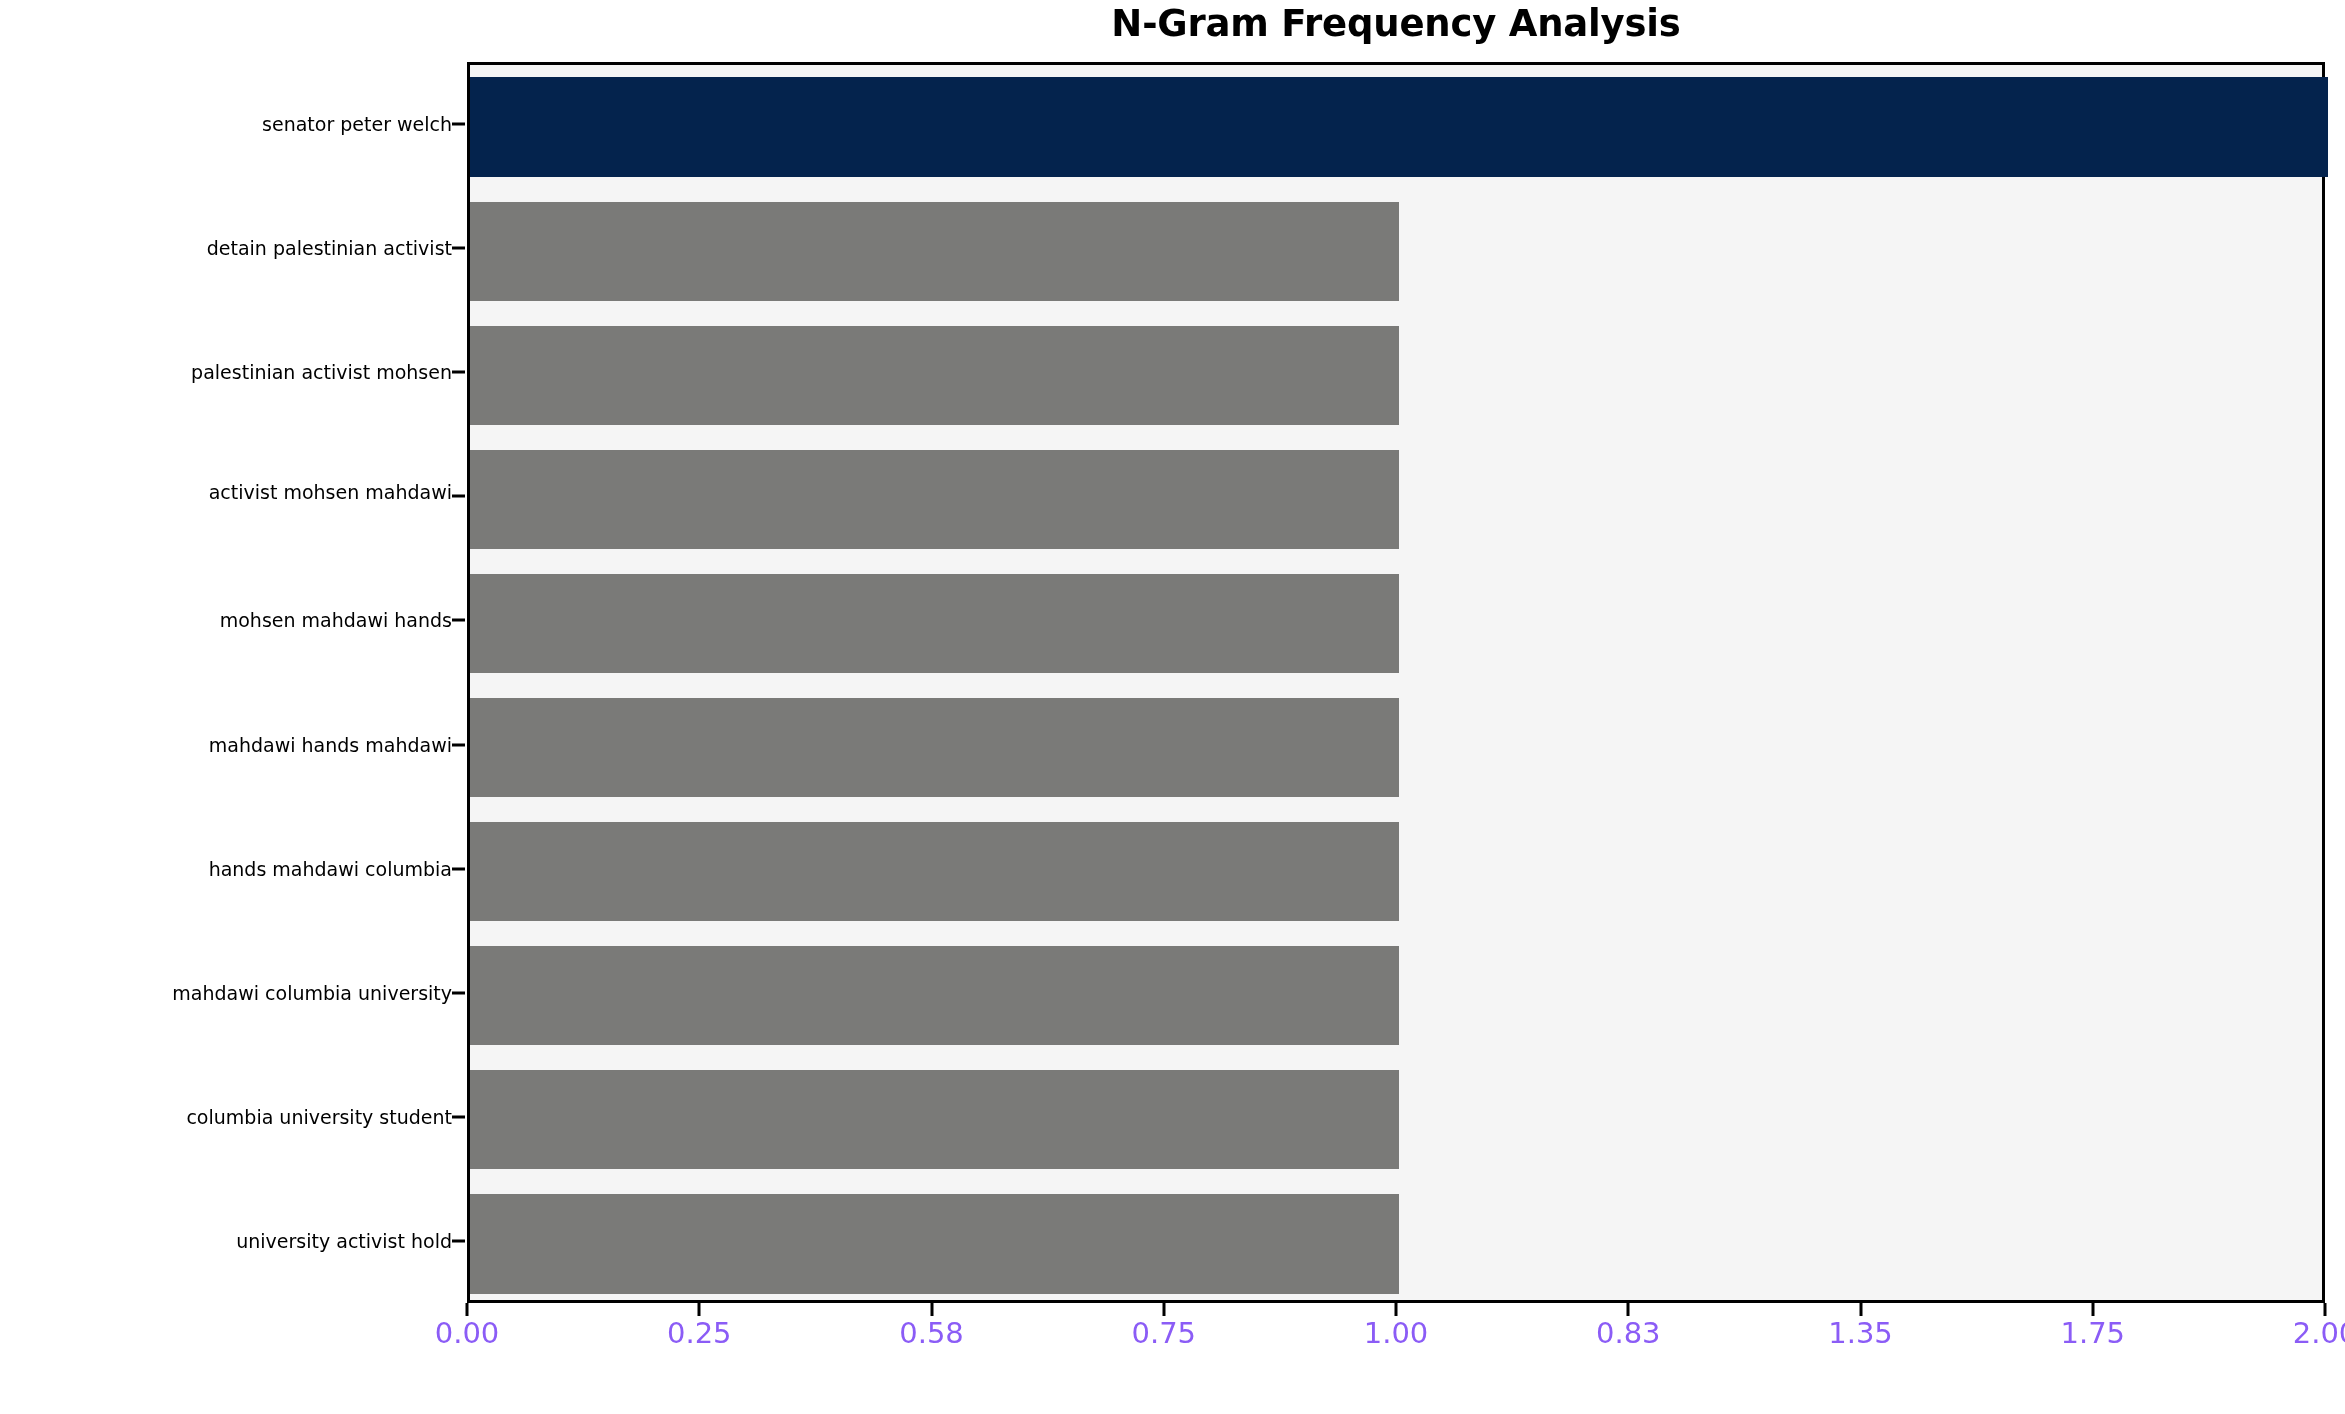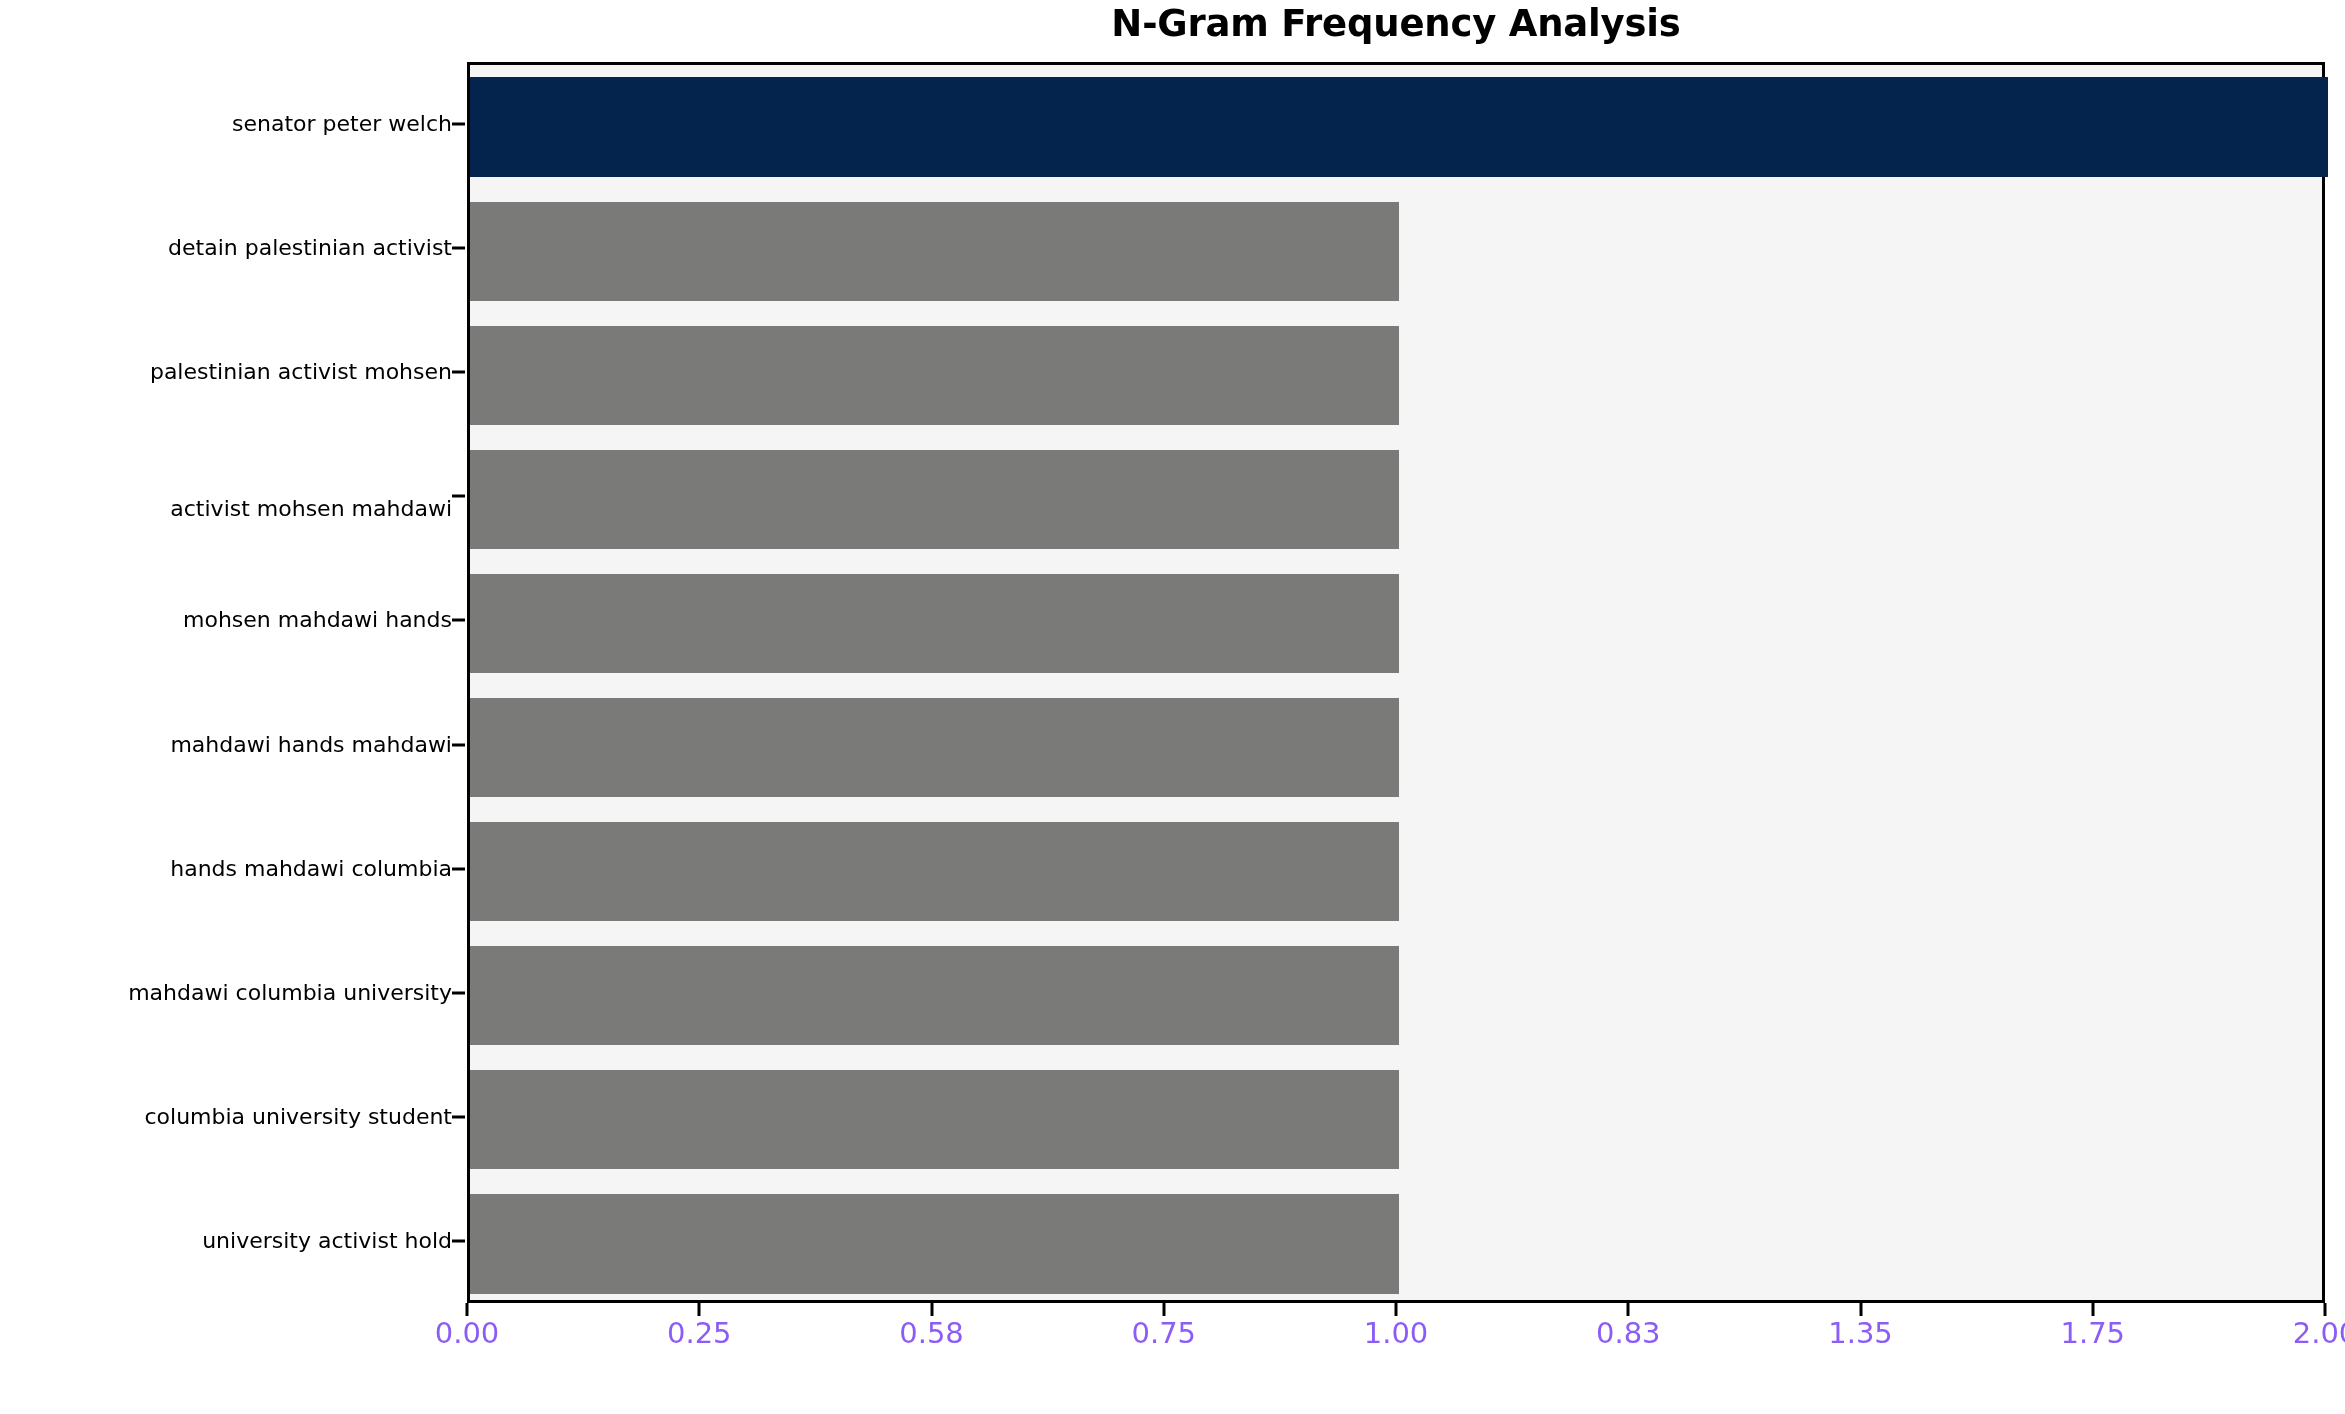--- a/index.html
+++ b/index.html
@@ -66,21 +66,21 @@
     position: absolute;
     left: 0;
     top: 62px;
     width: 452px;
     height: 1241px;
   }
   #ytick-labels .ylabel {
     position: absolute;
     right: 0;
     text-align: right;
-    font-size: 22px;
+    font-size: 19px;
     color: #000000;
     white-space: nowrap;
     transform: translateY(-50%);
     line-height: 1;
   }
 
   #ytick-marks {
     position: absolute;
     left: 452px;
     top: 62px;
@@ -161,21 +161,21 @@
         <div class="bar" style="top: 881.11px; height: 99.28px; width: 929px; background: rgb(122, 122, 120);"></div>
         <div class="bar" style="top: 1005.21px; height: 99.28px; width: 929px; background: rgb(122, 122, 120);"></div>
         <div class="bar" style="top: 1129.31px; height: 99.28px; width: 929px; background: rgb(122, 122, 120);"></div>
       </div>
   </div>
 
   <div id="ytick-labels">
       <div class="ylabel" style="top: 62.05px;">senator peter welch</div>
       <div class="ylabel" style="top: 186.15px;">detain palestinian activist</div>
       <div class="ylabel" style="top: 310.25px;">palestinian activist mohsen</div>
-      <div class="ylabel" style="top: 447px; margin-left: 39px;">activist mohsen mahdawi</div>
+      <div class="ylabel" style="top: 430px; margin-left: 39px;">activist mohsen mahdawi</div>
       <div class="ylabel" style="top: 558.45px;">mohsen mahdawi hands</div>
       <div class="ylabel" style="top: 682.55px;">mahdawi hands mahdawi</div>
       <div class="ylabel" style="top: 806.65px;">hands mahdawi columbia</div>
       <div class="ylabel" style="top: 930.75px;">mahdawi columbia university</div>
       <div class="ylabel" style="top: 1054.85px;">columbia university student</div>
       <div class="ylabel" style="top: 1178.95px;">university activist hold</div>
     </div>
   <div id="ytick-marks">
       <div class="ymark" style="top: 62.05px;"></div>
       <div class="ymark" style="top: 186.15px;"></div>

